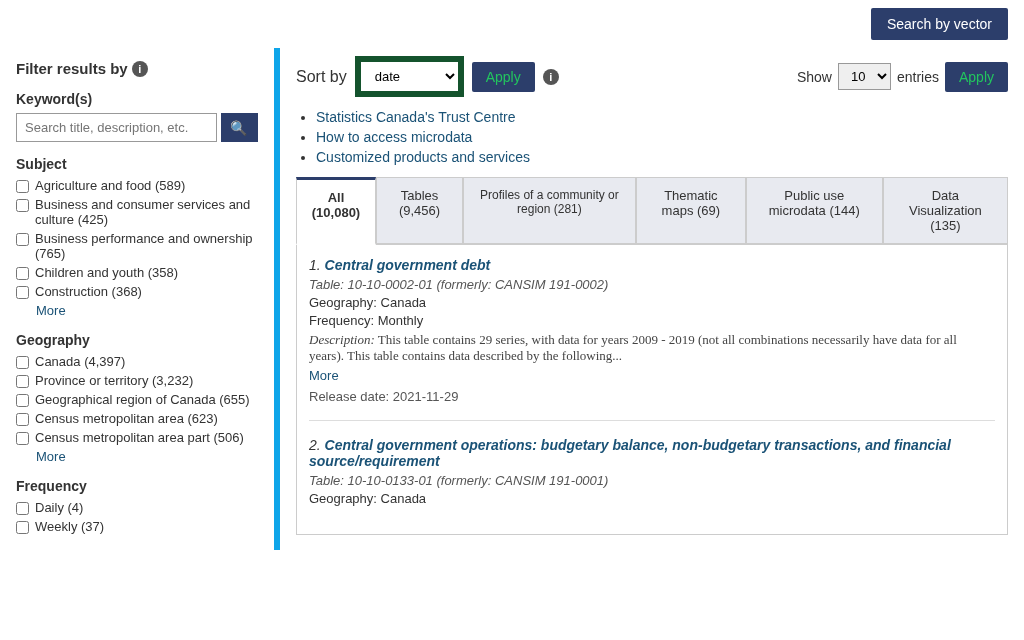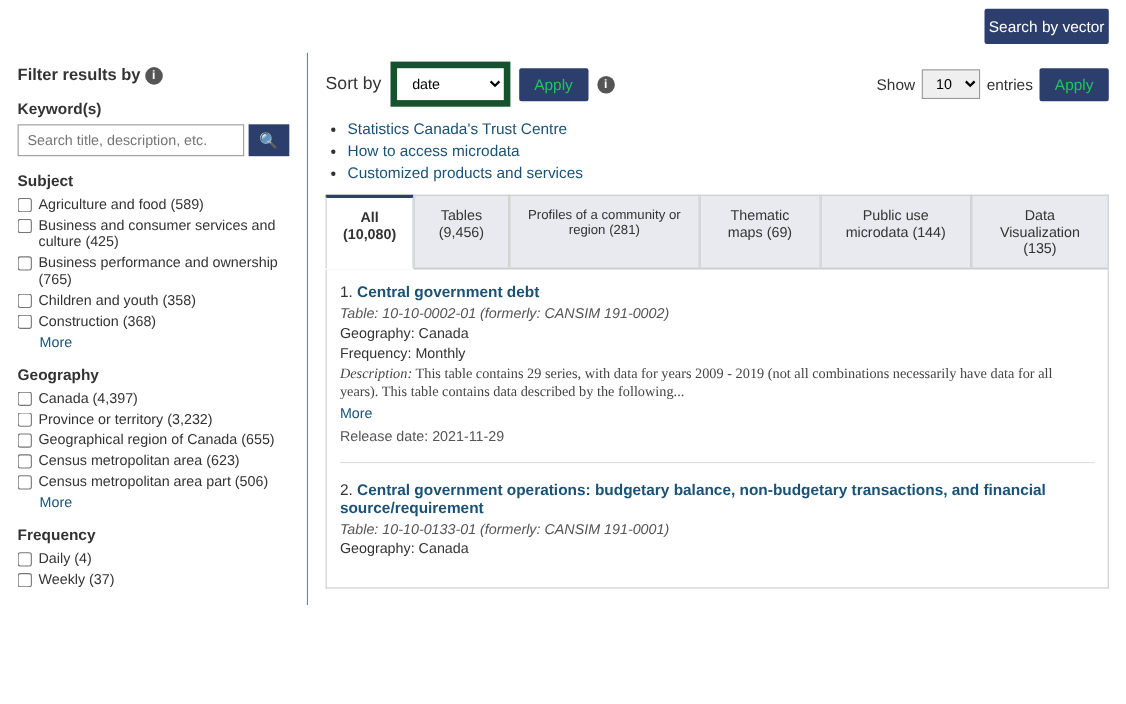--- a/index.html
+++ b/index.html
@@ -9,37 +9,37 @@
       display: flex;
       justify-content: flex-end;
       padding: 8px 16px;
       background: #fff;
     }
 
     .search-vector-btn {
       background: #2c3e6b;
       color: #fff;
       border: none;
-      padding: 8px 4px;
+      padding: 8px 16px;
       font-size: 14px;
       cursor: pointer;
       border-radius: 2px;
     }
 
     .main-layout {
       display: flex;
       width: 1024px;
     }
 
     
     .sidebar {
       width: 280px;
       min-width: 280px;
       padding: 12px 16px;
-      border-right: 1px solid #0ea5e9;
+      border-right: 6px solid #0ea5e9;
     }
 
     .sidebar-title {
       font-size: 15px;
       font-weight: bold;
       margin-bottom: 10px;
       display: flex;
       align-items: center;
       gap: 4px;
     }
@@ -218,20 +218,21 @@
     }
 
     .result-item:last-child {
       border-bottom: none;
       margin-bottom: 0;
     }
 
     .result-number {
       font-size: 14px;
       margin-bottom: 4px;
+      font-style: italic;
     }
 
     .result-title {
       color: #1a5276;
       text-decoration: none;
       font-size: 14px;
       font-weight: 600;
     }
 
     .result-meta {

